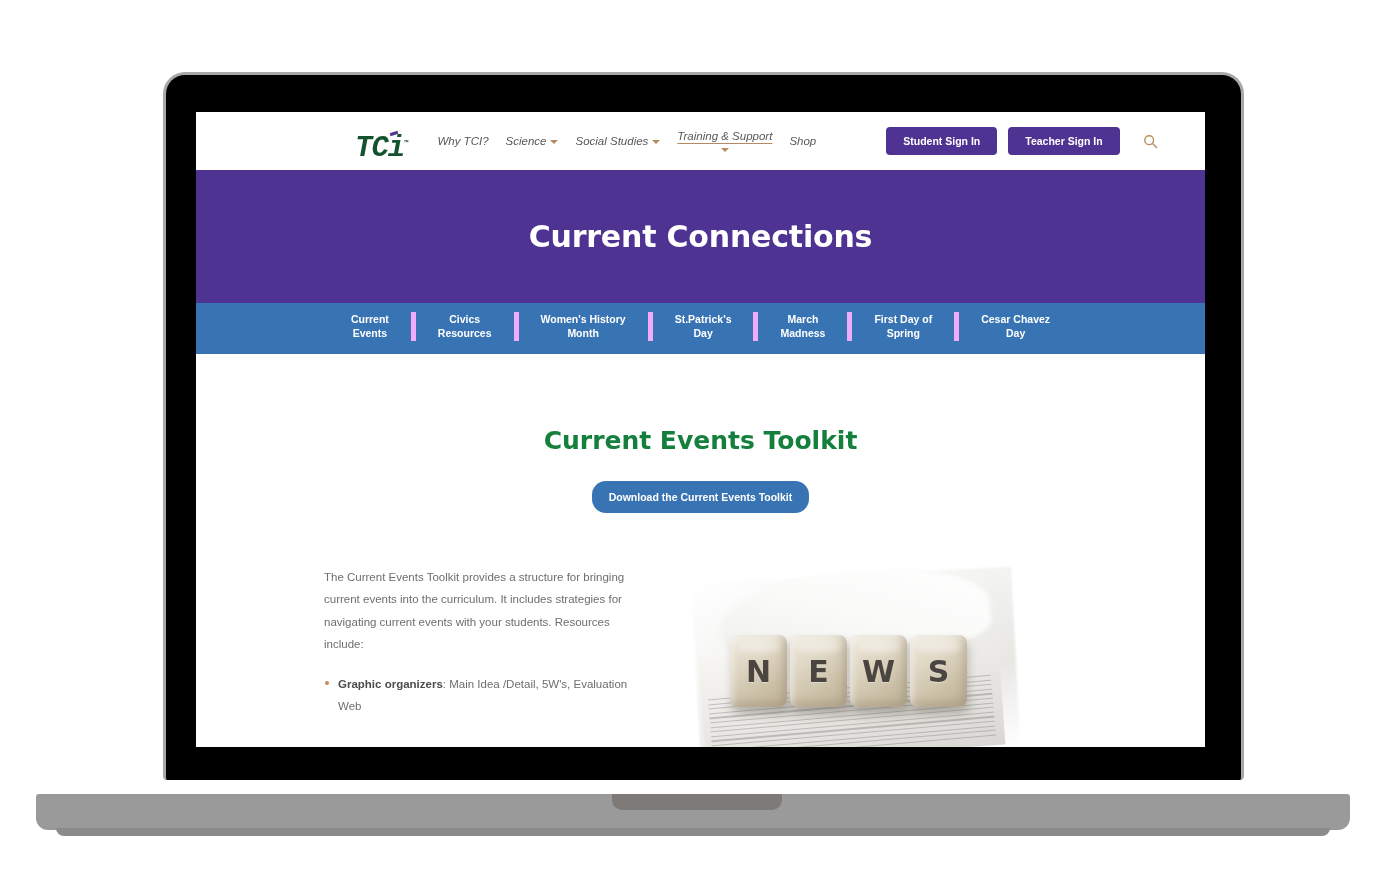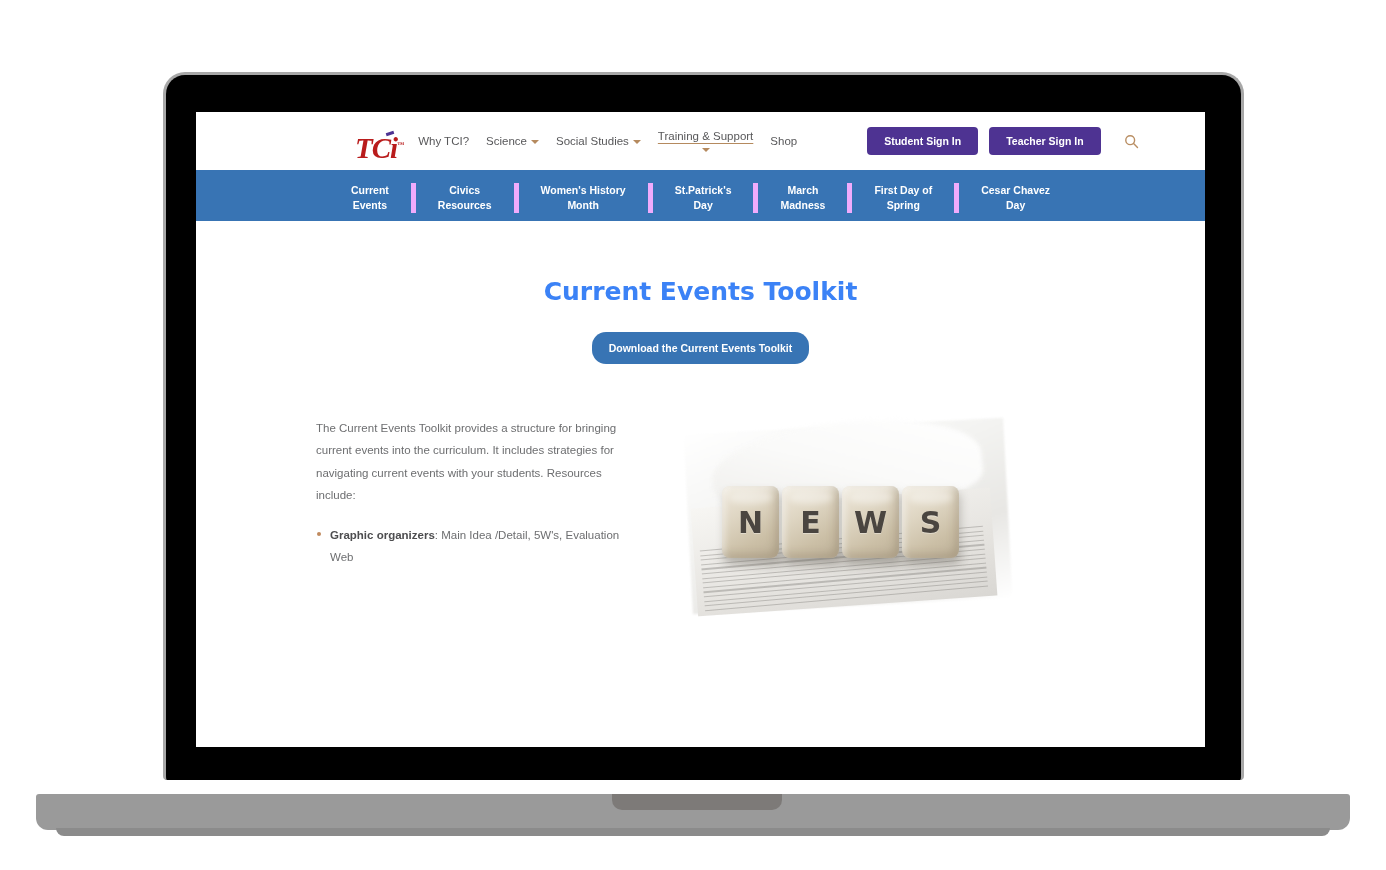--- a/index.html
+++ b/index.html
@@ -78,25 +78,25 @@
     align-items: center;
     padding: 0 0 0 0;
     position: relative;
   }
 
   .logo {
     margin-left: 159px;
     font-size: 29px;
     font-weight: bold;
     font-style: italic;
-    color: #b91c1c;
+    color: #14532d;
     letter-spacing: -1px;
     position: relative;
     line-height: 1;
-    font-family: Liberation Serif, serif;
+    font-family: Liberation Mono, monospace;
     margin-top: 14px;
   }
   .logo .tm {
     font-size: 7px;
     font-style: normal;
     vertical-align: super;
     letter-spacing: 0;
   }
   .logo .accent {
     position: absolute;
@@ -104,22 +104,23 @@
     top: -2px;
     width: 8px;
     height: 3px;
     background: #4e3392;
     transform: rotate(-18deg);
   }
 
   .main-nav {
     display: flex;
     align-items: center;
-    margin-left: 14px;
+    margin-left: 29px;
     gap: 17px;
+    font-style: italic;
   }
   .nav-item {
     font-size: 11.5px;
     color: #58585a;
     white-space: nowrap;
     display: flex;
     align-items: center;
     gap: 4px;
     cursor: pointer;
   }
@@ -183,21 +184,21 @@
   
   .subnav {
     background: #3874b4;
     height: 51px;
     display: flex;
     align-items: center;
     justify-content: center;
   }
   .subnav-inner {
     display: flex;
-    align-items: flex-end;
+    align-items: flex-start;
     height: 34px;
   }
   .subnav-item {
     color: #ffffff;
     font-size: 10.5px;
     font-weight: bold;
     text-align: center;
     line-height: 1.42;
     padding: 0 22px;
     display: flex;
@@ -212,22 +213,23 @@
 
   
   .page-body {
     background: #ffffff;
     padding-top: 56px;
   }
   .page-title {
     text-align: center;
     font-size: 25px;
     font-weight: bold;
-    color: #3b82f6;
+    color: #15803d;
     font-family: "DejaVu Sans", sans-serif;
+    margin-top: 16px;
   }
   .download-wrap {
     text-align: center;
     margin-top: 26px;
   }
   .btn-download {
     display: inline-block;
     background: #3874b4;
     color: #ffffff;
     font-size: 10.5px;
@@ -235,21 +237,22 @@
     border: none;
     border-radius: 14px;
     padding: 10px 17px;
     cursor: pointer;
     font-family: "Liberation Sans", sans-serif;
   }
 
   .content-cols {
     display: flex;
     margin-top: 53px;
-    padding-left: 120px;
+    padding-left: 92px;
+    margin-left: 36px;
   }
   .col-text {
     width: 310px;
     flex: none;
   }
   .col-text p {
     font-size: 11.5px;
     color: #6d6e70;
     line-height: 1.95;
   }
@@ -422,20 +425,23 @@
         <button class="btn-signin">Teacher Sign In</button>
         <span class="search-icon-wrap">
           <svg width="15" height="15" viewBox="0 0 16 16" fill="none">
             <circle cx="6.6" cy="6.6" r="4.7" stroke="#b98e63" stroke-width="1.5"></circle>
             <line x1="10.2" y1="10.2" x2="14.4" y2="14.4" stroke="#b98e63" stroke-width="1.5" stroke-linecap="round"></line>
           </svg>
         </span>
       </div>
     </div>
 
+    <div class="hero">
+      <h1 class="hero-title">Current Connections</h1>
+    </div>
 
     <div class="subnav">
       <div class="subnav-inner">
         <div class="subnav-item">Current
 Events</div>
         <div class="subnav-item">Civics
 Resources</div>
         <div class="subnav-item">Women's History
 Month</div>
         <div class="subnav-item">St.Patrick's

